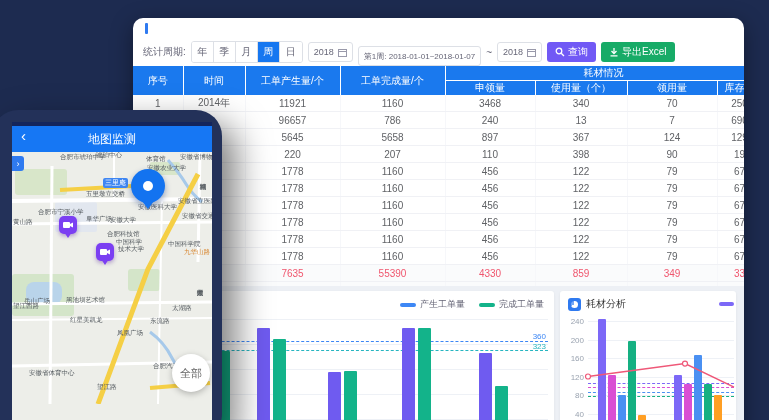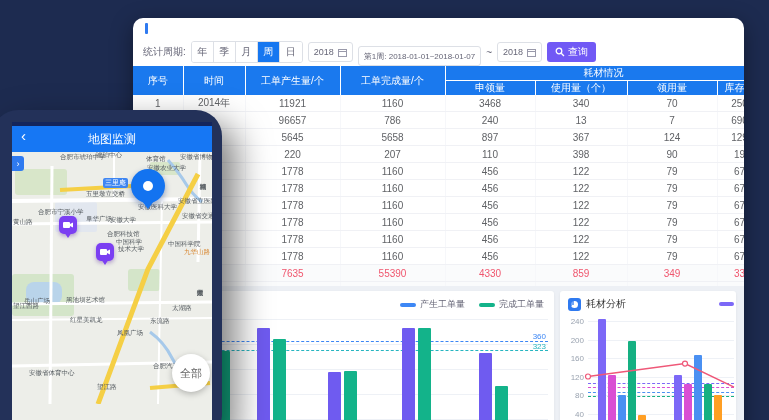--- a/index.html
+++ b/index.html
@@ -124,20 +124,28 @@
           <rect x="0.5" y="1.5" width="8" height="7" fill="none" stroke="#99a" stroke-width="1"></rect>
           <line x1="0.5" y1="3.5" x2="8.5" y2="3.5" stroke="#99a" stroke-width="1"></line>
         </svg>
     </span>
     <button class="btn btn-query">
       <svg width="10" height="10" viewBox="0 0 10 10">
           <circle cx="4" cy="4" r="2.8" fill="none" stroke="#fff" stroke-width="1.3"></circle>
           <line x1="6.2" y1="6.2" x2="9" y2="9" stroke="#fff" stroke-width="1.3"></line>
         </svg>
       <span>查询</span>
+    </button>
+    <button class="btn btn-export">
+      <svg width="10" height="10" viewBox="0 0 10 10">
+          <line x1="5" y1="1" x2="5" y2="6" stroke="#fff" stroke-width="1.3"></line>
+          <polyline points="2.5,4 5,6.5 7.5,4" fill="none" stroke="#fff" stroke-width="1.3"></polyline>
+          <line x1="1.5" y1="8.8" x2="8.5" y2="8.8" stroke="#fff" stroke-width="1.3"></line>
+        </svg>
+      <span>导出Excel</span>
     </button>
   </div>
 
   <div class="table-wrap">
     <table id="report-table">
         <colgroup>
           <col style="width:50px">
           <col style="width:62px">
           <col style="width:95px">
           <col style="width:105px">

